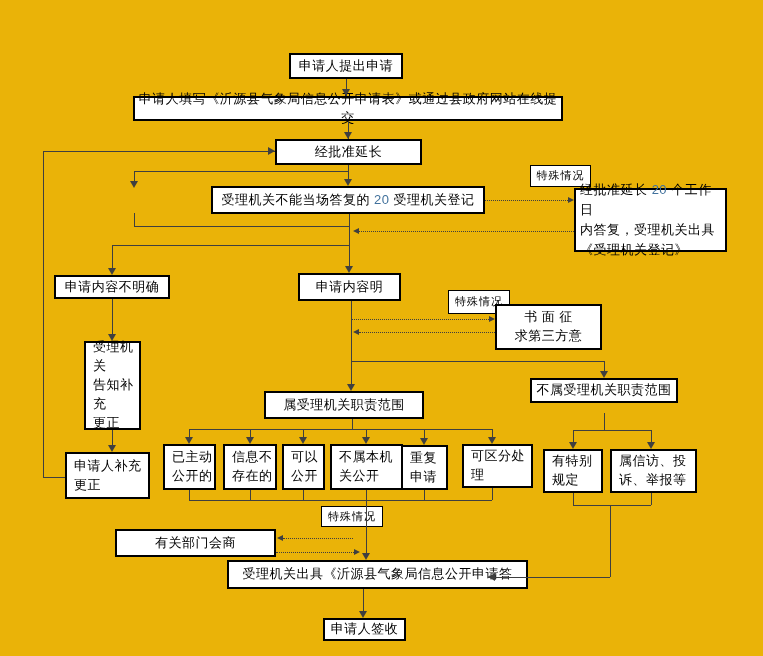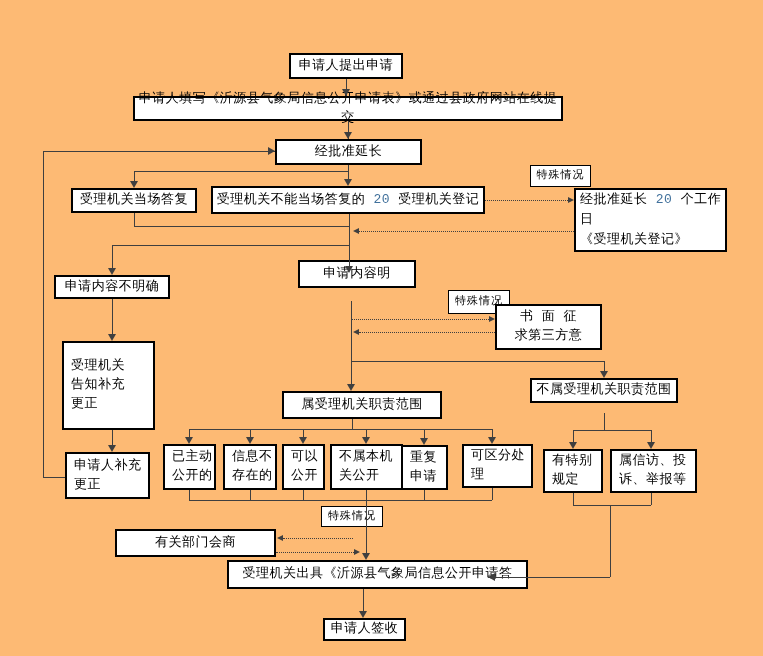--- a/index.html
+++ b/index.html
@@ -1,18 +1,18 @@
 <!DOCTYPE html>
 <html><head>
 <meta charset="utf-8">
 <style>
   html,body{margin:0;padding:0;background:#ffffff;}
   #canvas{
-    position:relative;width:763px;height:656px;background:#fdba74;overflow:hidden;
-    font-family:Liberation Mono, monospace;color:#000;
+    position:relative;width:763px;height:656px;background:#eab308;overflow:hidden;
+    font-family:Liberation Sans, sans-serif;color:#000;
   }
   .box{
     position:absolute;box-sizing:border-box;border:2px solid #000;background:#fff;
     display:flex;align-items:center;justify-content:center;text-align:center;
     font-size:13px;line-height:1.45;white-space:pre-line;letter-spacing:0.5px;
   }
   .box.thin{border-width:1px;font-size:11px;letter-spacing:1px;margin-left:33px;}
   .box.ta-l{justify-content:flex-start;text-align:left;padding-left:7px;}
   .box.cols{flex-direction:column;align-items:flex-start;justify-content:center;text-align:left;padding-left:6px;}
   .box .ln{display:block;line-height:20px;}
@@ -32,47 +32,47 @@
 <body>
 
 <div id="canvas">
 
   <div class="box" style="left:289px;top:53px;width:114px;height:26px">申请人提出申请</div>
 
   <div class="box" style="left:133px;top:96px;width:430px;height:25px">申请人填写《沂源县气象局信息公开申请表》或通过县政府网站在线提交</div>
 
   <div class="box" style="left:275px;top:139px;width:147px;height:26px">经批准延长</div>
 
-  <div class="box" style="left:71px;top:188px;width:126px;height:25px">受理机关当场答复</div>
 
   <div class="box" style="left:211px;top:186px;width:274px;height:28px">
     <span><span>受理机关不能当场答复的 </span><span class="num">20</span><span> 受理机关登记</span></span>
   </div>
 
   <div class="box thin" style="left:497px;top:165px;width:61px;height:22px">特殊情况</div>
 
   <div class="box cols" style="left:574px;top:188px;width:153px;height:64px;padding-left:4px">
     <span class="ln"><span>经批准延长 </span><span class="num">20</span><span> 个工作日</span></span>
+    <span class="ln">内答复，受理机关出具</span>
     <span class="ln">《受理机关登记》</span>
   </div>
 
   <div class="box" style="left:54px;top:275px;width:116px;height:24px">申请内容不明确</div>
 
-  <div class="box" style="left:298px;top:260px;width:118px;height:28px">申请内容明</div>
+  <div class="box" style="left:298px;top:273px;width:103px;height:28px">申请内容明</div>
 
   <div class="box thin" style="left:415px;top:290px;width:62px;height:24px">特殊情况</div>
 
   <div class="box" style="left:495px;top:304px;width:107px;height:46px">书 面 征
 求第三方意</div>
 
-  <div class="box ta-l" style="left:62px;top:341px;width:93px;height:89px">受理机关
+  <div class="box ta-l" style="left:84px;top:341px;width:57px;height:89px">受理机关
 告知补充
 更正</div>
 
-  <div class="box" style="left:282px;top:391px;width:160px;height:28px">属受理机关职责范围</div>
+  <div class="box" style="left:264px;top:391px;width:160px;height:28px">属受理机关职责范围</div>
 
   <div class="box" style="left:530px;top:378px;width:148px;height:25px">不属受理机关职责范围</div>
 
   <div class="box ta-l" style="left:65px;top:452px;width:85px;height:47px">申请人补充
 更正</div>
 
   <div class="box ta-l" style="left:163px;top:444px;width:53px;height:46px">已主动
 公开的</div>
 
   <div class="box ta-l" style="left:223px;top:444px;width:54px;height:46px">信息不

